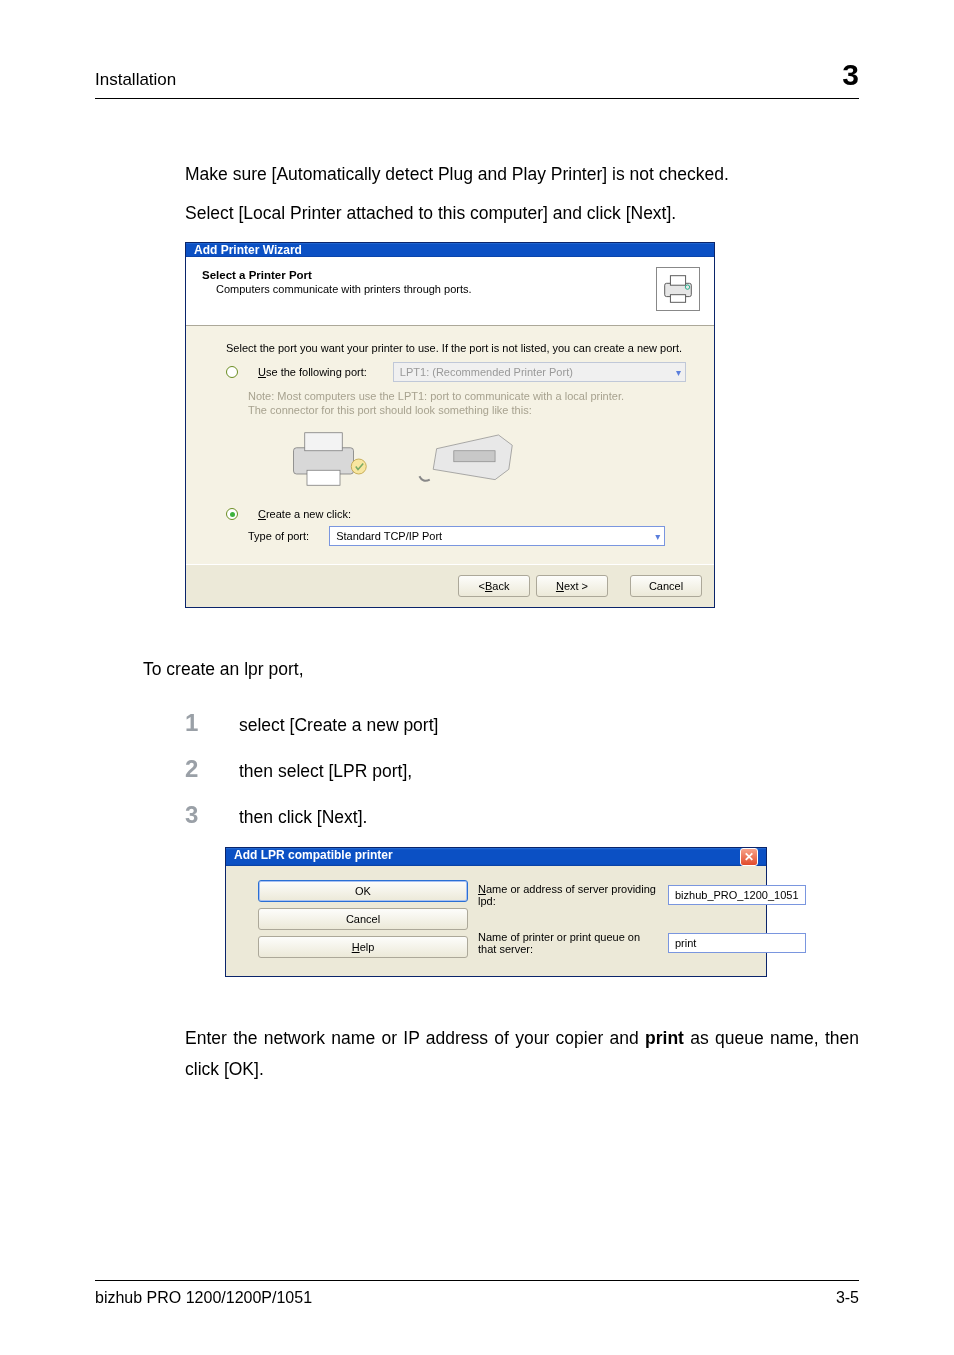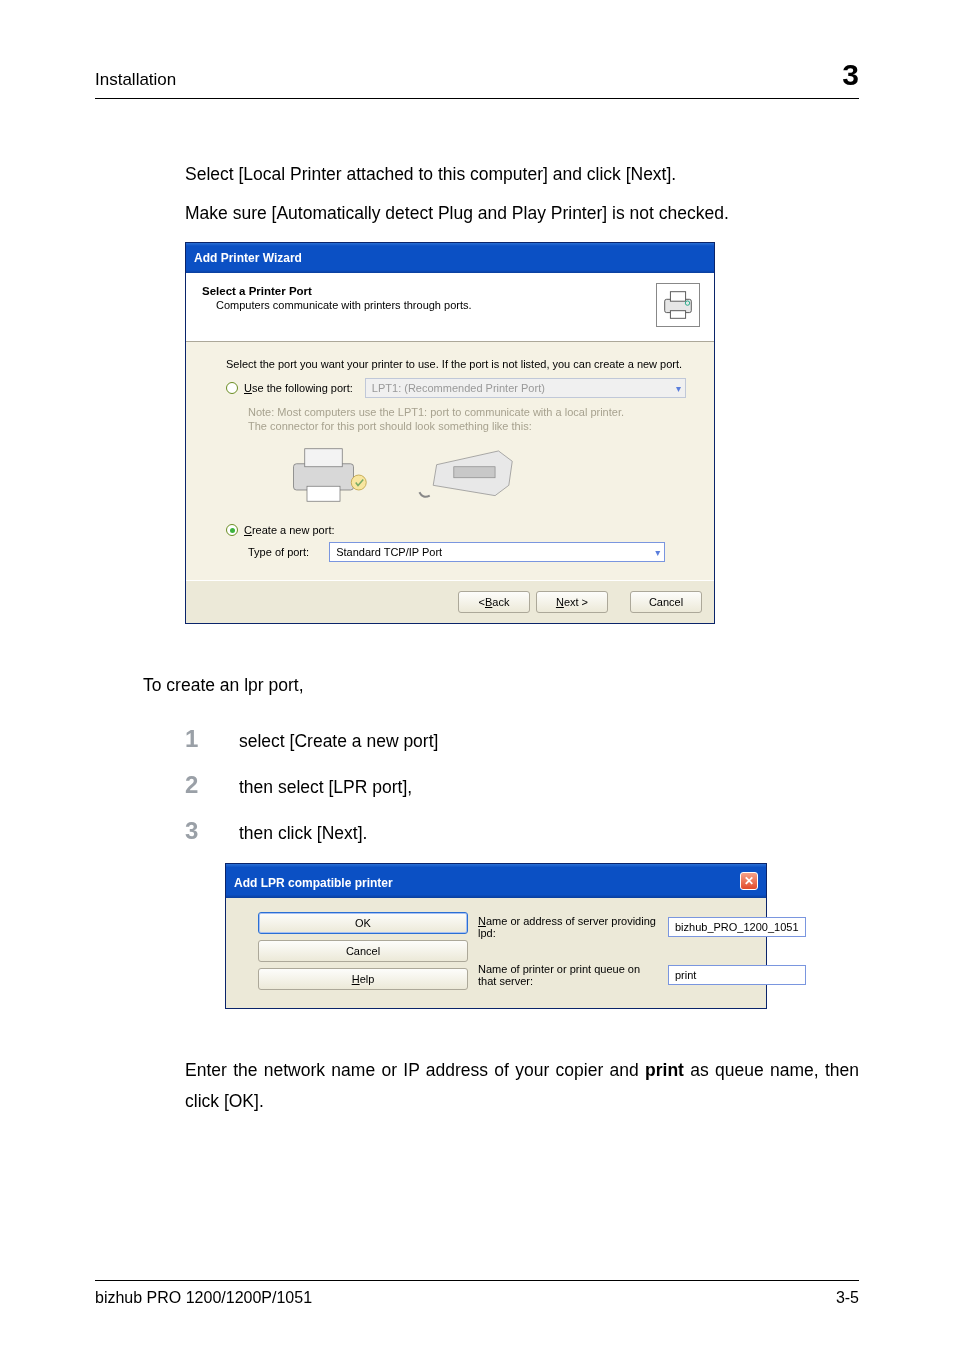--- a/index.html
+++ b/index.html
@@ -41,26 +41,26 @@
   .xp-dialog {
     border: 1px solid #0a246a;
     background: #ece9d8;
     font-family: Tahoma, Arial, sans-serif;
     font-size: 11px;
     color: #000;
   }
   .xp-titlebar {
     background: linear-gradient(to bottom, #2a6fd4 0%, #0b50c4 10%, #0b50c4 90%, #0a3e9c 100%);
     color: #fff;
-    padding: 8px 8px;
+    padding: 0 8px;
     font-weight: bold;
     font-size: 12px;
     display: flex;
     justify-content: space-between;
-    align-items: flex-end;
+    align-items: flex-start;
   }
   .xp-close {
     width: 18px; height: 18px;
     background: linear-gradient(#f7a38a,#e14a2b);
     border: 1px solid #fff;
     border-radius: 3px;
     display:flex; align-items:center; justify-content:center;
     font-size: 12px; font-weight: bold; color:#fff;
   }
   .wiz-head {
@@ -75,21 +75,21 @@
   .wiz-icon {
     width:44px; height:44px; border:1px solid #888;
     display:flex; align-items:center; justify-content:center;
     background:#fff;
   }
   .wiz-body {
     background:#f5f2e4;
     padding: 16px 28px 18px 40px;
   }
   .wiz-body p { margin-bottom:6px; }
-  .radio-row { display:flex; align-items:center; gap:6px; margin: 6px 0; }
+  .radio-row { display:flex; align-items:center; gap:20px; margin: 6px 0; }
   .radio {
     width:12px; height:12px; border-radius:50%;
     border:1px solid #6b8e23;
     display:inline-flex; align-items:center; justify-content:center;
     background:#fff;
   }
   .radio.selected::after{
     content:""; width:5px; height:5px; border-radius:50%; background:#3db33d;
   }
   .under { text-decoration: underline; }
@@ -158,22 +158,22 @@
 </head>
 <body>
 
 <div class="page">
   <div class="hdr">
     <div class="hdr-left">Installation</div>
     <div class="hdr-right">3</div>
   </div>
 
   <div class="body-text">
+    <p>Make sure [Automatically detect Plug and Play Printer] is not checked.</p>
     <p>Select [Local Printer attached to this computer] and click [Next].</p>
-    <p>Make sure [Automatically detect Plug and Play Printer] is not checked.</p>
   </div>
 
   <div class="dlg1-wrap">
     <div class="xp-dialog">
       <div class="xp-titlebar">
         <span>Add Printer Wizard</span>
       </div>
       <div class="wiz-head">
         <div class="wiz-head-left">
           <div class="wiz-head-title">Select a Printer Port</div>
@@ -213,21 +213,21 @@
           </svg>
           <svg class="connector-svg" viewBox="0 0 160 90">
             <polygon points="30,30 120,10 140,25 135,60 115,75 25,60" fill="#e8e8e8" stroke="#888"></polygon>
             <rect x="55" y="33" width="60" height="16" fill="#c8c8c8" stroke="#888"></rect>
             <path d="M20 75 Q10 80 5 70" stroke="#888" fill="none" stroke-width="3"></path>
           </svg>
         </div>
 
         <div class="radio-row">
           <span class="radio selected"></span>
-          <span><span class="under">C</span><span>reate a new port:</span></span>
+          <span><span class="under">C</span><span>reate a new click:</span></span>
         </div>
         <div class="type-row">
           <span>Type of port:</span>
           <div class="xp-dropdown" style="width:336px;">
             <span>Standard TCP/IP Port</span>
             <span class="dd-chevron">▾</span>
           </div>
         </div>
       </div>
       <div class="wiz-footer">

